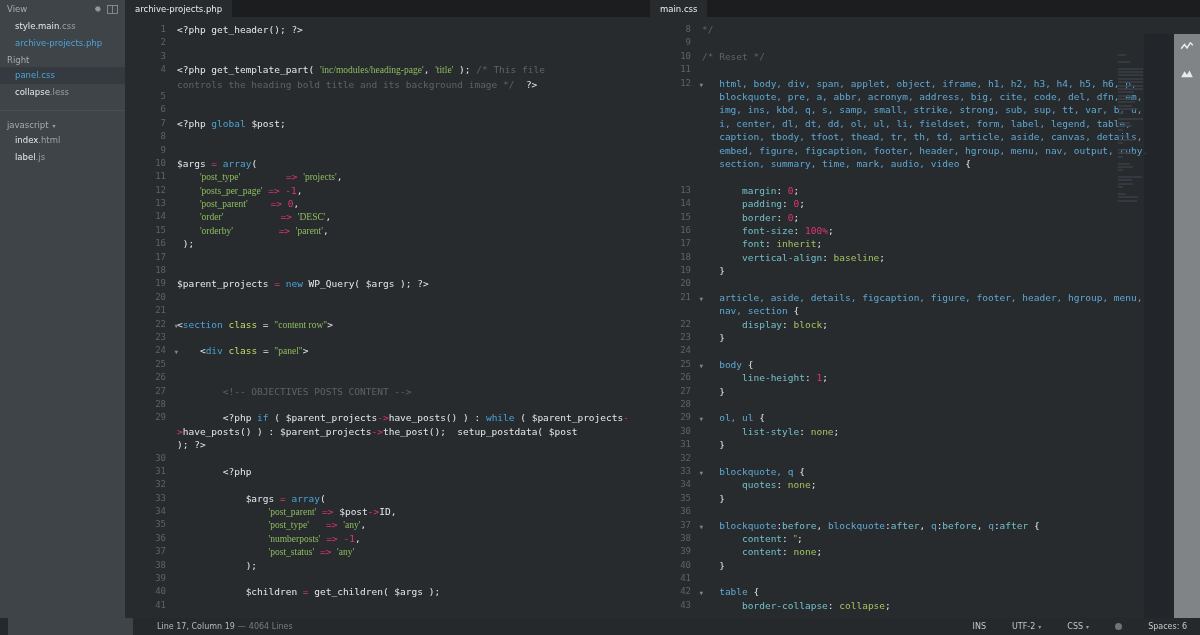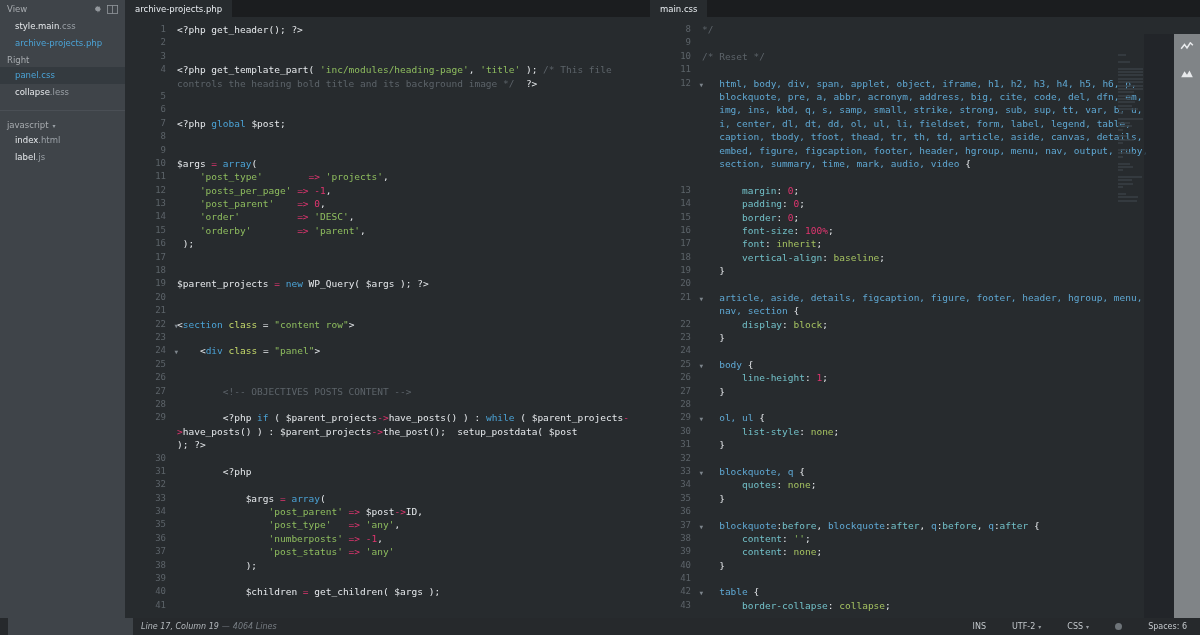--- a/index.html
+++ b/index.html
@@ -85,21 +85,21 @@
   .code {
     flex:1 1 auto; padding-top:6px; padding-left:8px;
     font-family:"DejaVu Sans Mono", monospace; font-size:9.5px;
     line-height:13.4px; white-space:pre; color:#d9dde1; overflow:hidden;
   }
   .code .row { height:13.4px; }
 
   
   .c-def   { color:#e6e9ec; }
   .c-kw    { color:#4ba3d6; }     
-  .c-str   { color:#8fbe5f; }     
+  .c-str   { color:#8fbe5f;font-family:Liberation Serif, serif; }     
   .c-op    { color:#e0356f; }     
   .c-num   { color:#e0356f; }
   .c-com   { color:#5c6369; }     
   .c-tag   { color:#4ba3d6; }
   .c-attr  { color:#c5d96a; }
   .c-sel   { color:#5fa8d3; }     
   .c-prop  { color:#72c0c8; }     
   .c-val   { color:#a5c261; }
 
   .minimap {
@@ -345,21 +345,21 @@
             </div>
           </div>
         </div>
       </div>
 
     </div>
   </div>
 
   <div class="statusbar">
     <div class="statusbar-left-strip"></div>
-    <div class="left" style="padding-left:8px;font-style:italic;">
+    <div class="left" style="padding-left:24px;">
       <span>Line 17, Column 19</span>
       <span class="lines-dim">—</span>
       <span class="lines-dim">4064 Lines</span>
     </div>
     <div class="right">
       <span class="sb">
           <span>INS</span>
         </span>
       <span class="sb">
           <span>UTF-2</span>

